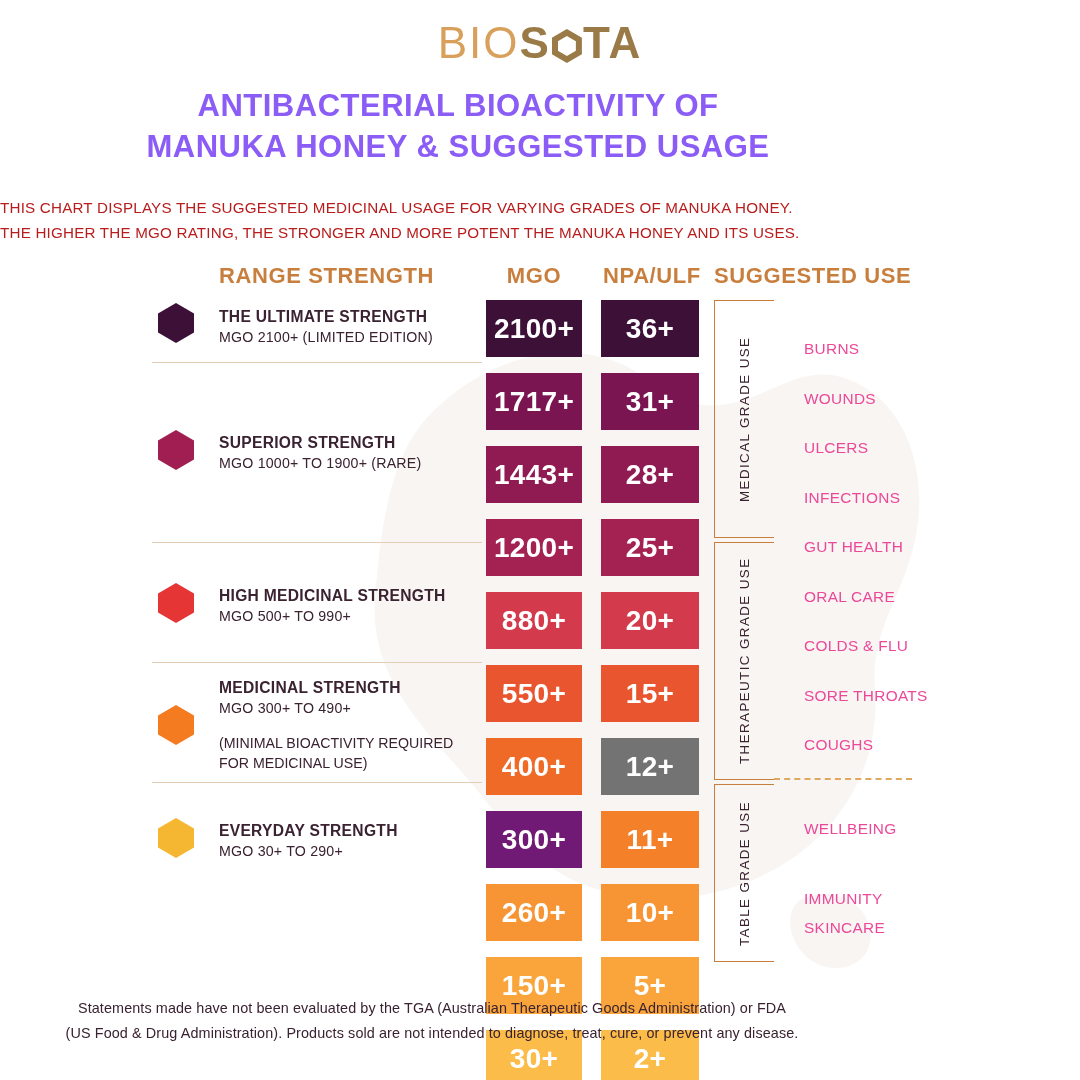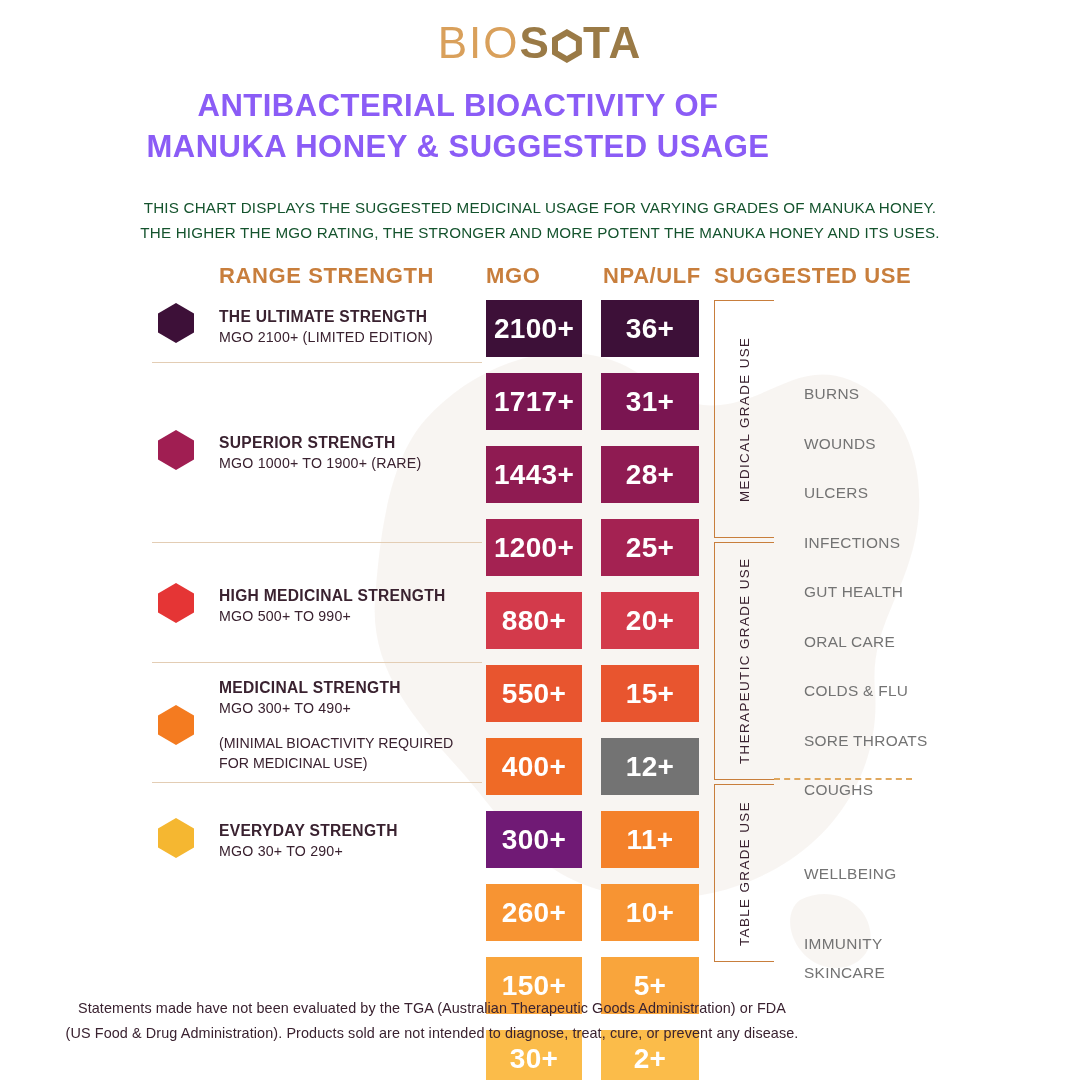--- a/index.html
+++ b/index.html
@@ -59,37 +59,37 @@
     text-align: center;
     color: #8b5cf6;
     font-weight: 700;
     font-size: 31px;
     letter-spacing: 0.5px;
     line-height: 1.32;
   }
   .intro {
     position: absolute;
     top: 196px; left: 0; width: 1080px;
-    text-align: center;
-    color: #14532d;
+    text-align: left;
+    color: #b91c1c;
     font-size: 15.2px;
     line-height: 1.62;
     letter-spacing: 0.2px;
   }
 
   
   .col-head {
     position: absolute;
     color: #c87e3c;
     font-weight: 700;
     font-size: 22px;
     letter-spacing: 0.6px;
   }
   #head-range { left: 219px; top: 263px; }
-  #head-mgo   { left: 486px; top: 263px; width: 96px; text-align: left;}
+  #head-mgo   { left: 486px; top: 263px; width: 96px; text-align: center;}
   #head-npa   { left: 603px; top: 263px; }
   #head-use   { left: 714px; top: 263px; }
 
   
   .mgo-col { position: absolute; left: 486px; top: 300px; width: 96px; }
   .npa-col { position: absolute; left: 601px; top: 300px; width: 98px; }
 
   .cell {
     height: 57px;
     margin-bottom: 16px;
@@ -139,24 +139,23 @@
     position: absolute;
     left: 158px;
     width: 36px; height: 40px;
     clip-path: polygon(50% 0%, 100% 26%, 100% 74%, 50% 100%, 0% 74%, 0% 26%);
   }
 
   
   .use-item {
     position: absolute;
     left: 804px;
-    color: #737373;
+    color: #ec4899;
     font-size: 15.4px;
     letter-spacing: 0.3px;
-    margin-top: 45px;
   }
 
   
   .bracket {
     position: absolute;
     left: 714px;
     width: 60px;
     border: 1px solid #c87e3c;
     border-right: none;
   }

